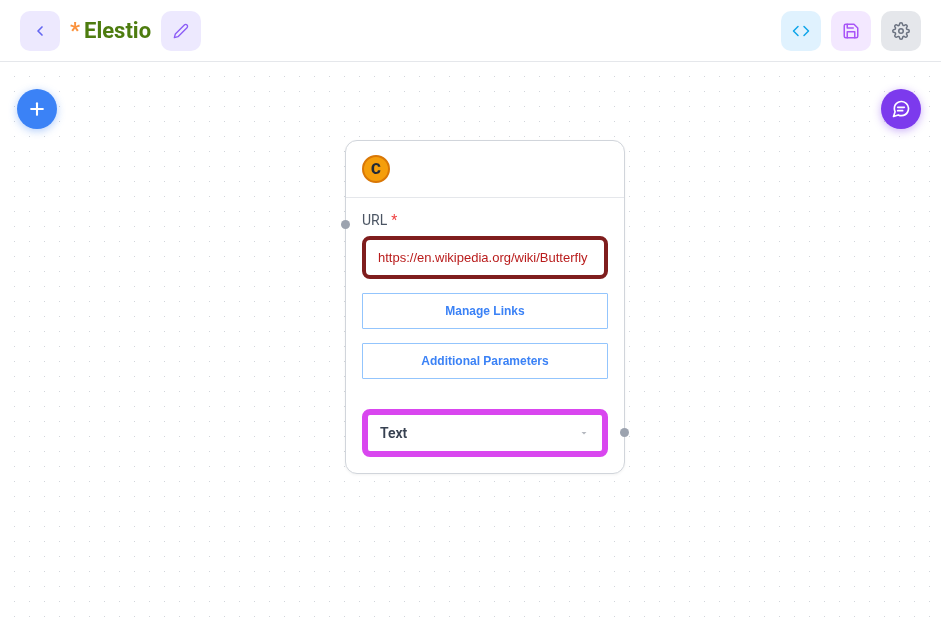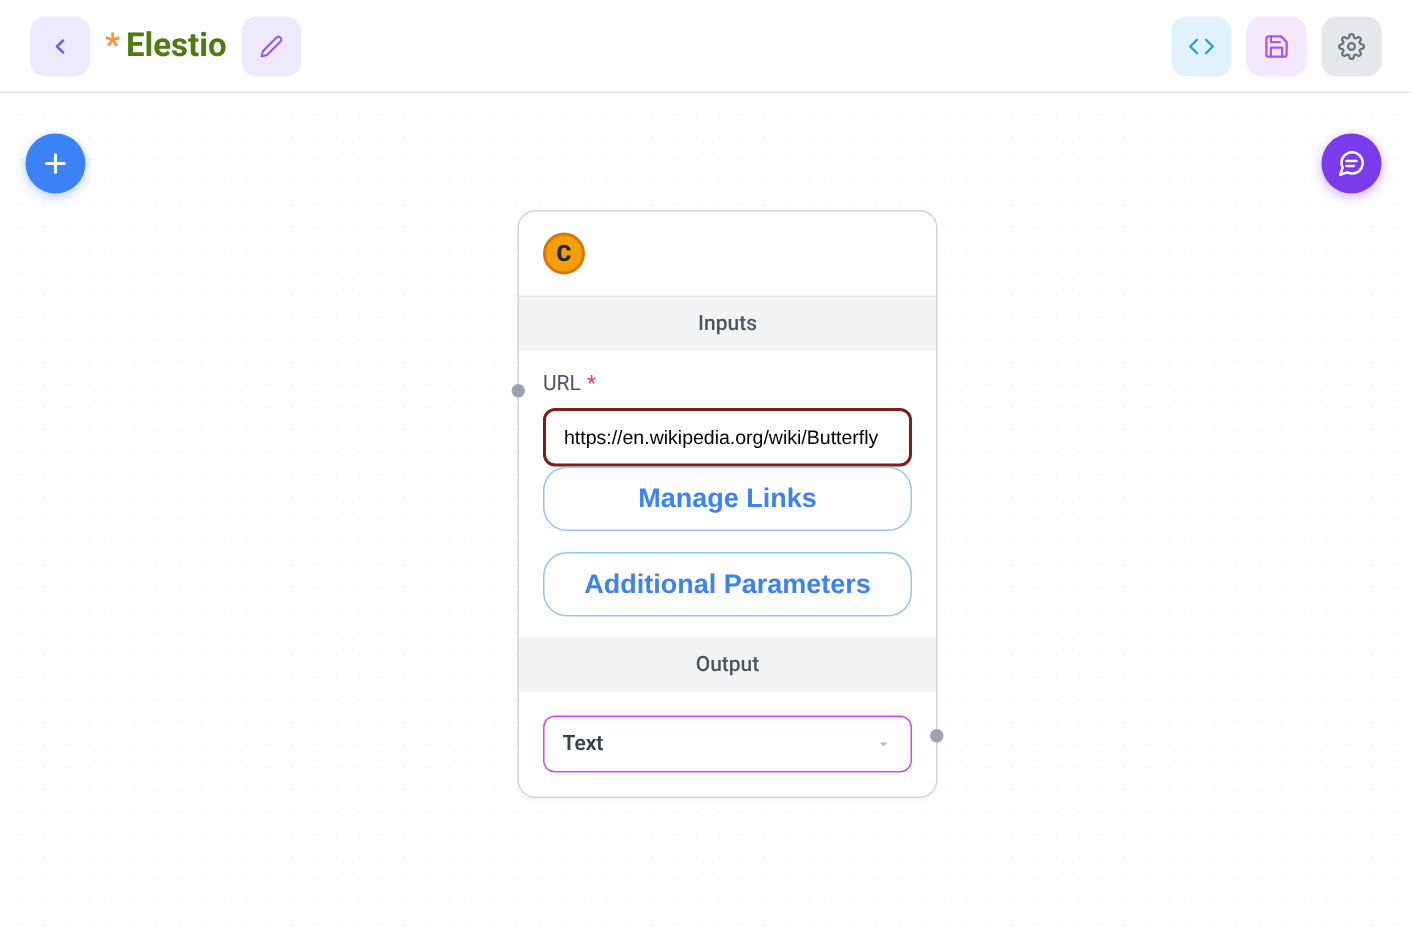--- a/index.html
+++ b/index.html
@@ -33,25 +33,25 @@
     .section-label { background: #f3f4f6; padding: 10px 0; text-align: center; font-size: 14px; color: #4b5563; font-weight: 500; }
     
     .node-body { padding: 14px 16px; position: relative; }
     .port-label { font-size: 14px; color: #4b5563; margin-bottom: 18px; }
     .port-left { position: absolute; left: -5px; top: 22px; width: 9px; height: 9px; border-radius: 50%; background: #9ca3af; }
     .port-right { position: absolute; right: -5px; bottom: 36px; width: 9px; height: 9px; border-radius: 50%; background: #9ca3af; }
     
     .field-label { font-size: 14px; color: #4b5563; margin-bottom: 8px; display: flex; gap: 4px; }
     .required { color: #ef4444; }
     
-    .text-input { width: 100%; padding: 10px 12px; border: 2px solid #7f1d1d; border-radius: 8px; font-size: 13px; color: #000000; outline: none; }
+    .text-input { width: 100%; padding: 10px 12px; border: 4px solid #7f1d1d; border-radius: 8px; font-size: 13px; color: #b91c1c; outline: none; margin-bottom: 14px; }
     
-    .outline-btn { width: 100%; padding: 10px 12px; border: 1px solid #93c5fd; border-radius: 16px; background: #fff; color: #3b82f6; font-size: 18px; font-weight: 600; cursor: pointer; margin-bottom: 14px; }
+    .outline-btn { width: 100%; padding: 10px 12px; border: 1px solid #93c5fd; border-radius: 1px; background: #fff; color: #3b82f6; font-size: 12px; font-weight: 600; cursor: pointer; margin-bottom: 14px; }
     .outline-btn:last-child { margin-bottom: 0; }
-    .select-input { width: 100%; padding: 10px 12px; border: 1px solid #d946ef; border-radius: 8px; font-size: 14px; color: #374151; background: #fff; cursor: pointer; display: flex; align-items: center; justify-content: space-between; font-weight: 600; }
+    .select-input { width: 100%; padding: 10px 12px; border: 6px solid #d946ef; border-radius: 8px; font-size: 14px; color: #374151; background: #fff; cursor: pointer; display: flex; align-items: center; justify-content: space-between; font-weight: 600; }
     .select-input svg { opacity: 0.5; }
     
     .output-body { padding: 16px; position: relative; }
   </style>
 </head>
 <body>
 
 <div class="header">
   <div class="header-left">
     <button class="icon-btn btn-back">
@@ -105,36 +105,34 @@
         <line x1="8" y1="10" x2="16" y2="10"></line>
         <line x1="8" y1="14" x2="14" y2="14"></line>
       </svg>
   </button>
 
   <div class="node">
     <div class="node-header">
       <div class="node-icon">C</div>
     </div>
 
-    <div class="section-label">Inputs</div>
 
     <div class="node-body">
       <div class="port-left"></div>
       
       <div class="field-label">
         <span>URL</span>
         <span class="required">*</span>
       </div>
       <input class="text-input" type="text" value="https://en.wikipedia.org/wiki/Butterfly" style="">
       
       <button class="outline-btn">Manage Links</button>
       <button class="outline-btn" style="margin-bottom:0">Additional Parameters</button>
     </div>
 
-    <div class="section-label">Output</div>
 
     <div class="output-body">
       <div class="port-right"></div>
       <div class="select-input">
         <span>Text</span>
         <svg width="12" height="12" viewBox="0 0 24 24" fill="#6b7280">
             <path d="M7 10l5 5 5-5z"></path>
           </svg>
       </div>
     </div>

